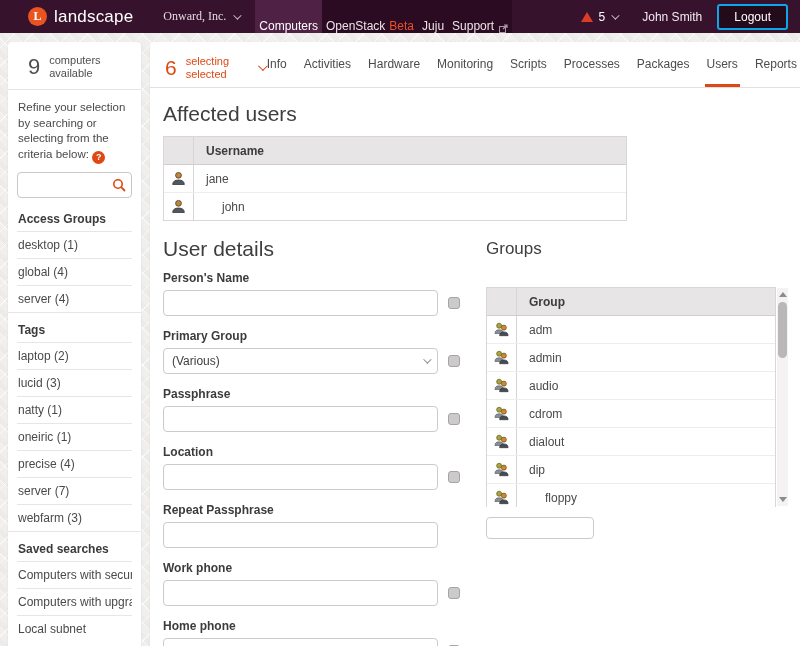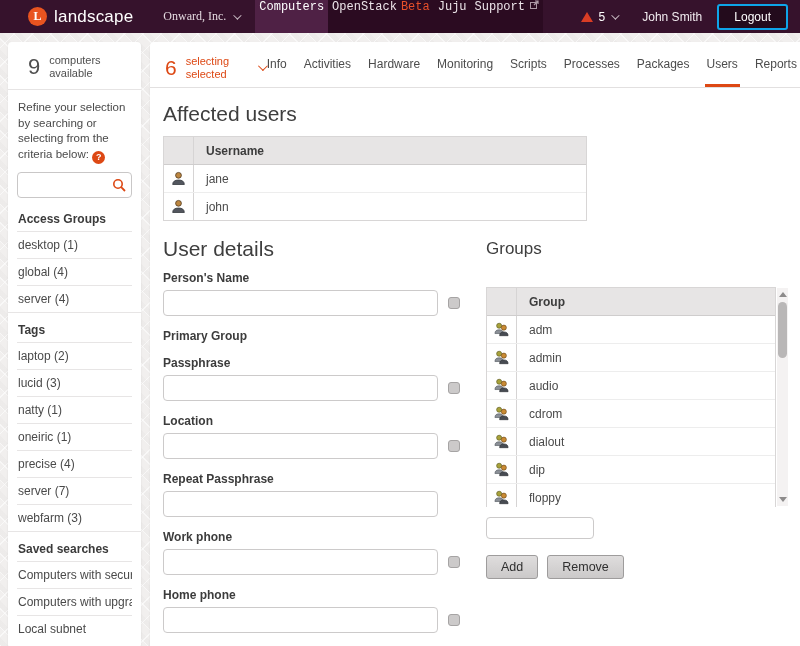--- a/index.html
+++ b/index.html
@@ -25,21 +25,21 @@
   .brand { display:flex; align-items:center; padding:0 14px 0 28px; }
   .logo-circle {
     width:19px; height:19px; border-radius:50%; background:#e95420;
     display:flex; align-items:center; justify-content:center;
     color:#fff; font-size:12px; font-weight:bold; margin-right:7px;
     font-family:"Liberation Serif", serif;
   }
   .brand-text { font-size:17px; font-weight:400; letter-spacing:0.2px; color:#ffffff; }
   .tb-account { display:flex; align-items:center; gap:7px; padding:0 16px; color:#e3d9df;font-family:Liberation Serif, serif; }
   .nav-strip { display:flex; align-items:stretch; background:#2b0b21; }
-  .nav-item { display:flex; align-items:flex-start; padding:0 4px; color:#ece4e9; cursor:default;font-family:Liberation Mono, monospace; }
+  .nav-item { display:flex; align-items:flex-end; padding:0 4px; color:#ece4e9; cursor:default; }
   .nav-item.active { background:#4f2145; color:#fff; }
   .nav-beta { color:#e8502a; margin-left:4px; }
   .ext-icon { margin-left:5px; opacity:0.8; }
   .tb-right { margin-left:auto; display:flex; align-items:center; gap:9px; padding-right:12px; }
   .alert-group { display:flex; align-items:center; gap:6px; margin-right:10px; }
   .warn-triangle {
     width:0; height:0; display:inline-block;
     border-left:6px solid transparent; border-right:6px solid transparent;
     border-bottom:10px solid #d93d25;
   }
@@ -92,27 +92,27 @@
   .sel-chev { margin-left:14px; }
   .tabs { margin-left:auto; display:flex; gap:13px; align-self:flex-end; }
   .tab { font-size:12px; color:#4c4c4c; padding:0 2px 13px 2px; cursor:pointer; border-bottom:3px solid transparent; }
   .tab.active { border-bottom-color:#dd4814; }
 
   .main-content { padding:0 0 0 13px; }
   .section-title { font-size:21px; color:#3e3e3e; font-weight:400; margin:14px 0 10px 0; }
 
   
   .data-table { border:1px solid #d8d6d6; background:#fff; font-size:12px; color:#4a4a4a; }
-  .users-table { width:424px; }
+  .users-table { width:464px; }
   .t-head { display:flex; background:#e7e5e5; border-bottom:1px solid #cfcdcd; }
   .t-head .t-name-cell { font-weight:bold; color:#3c3c3c; }
   .t-icon-cell { width:30px; min-height:27px; border-right:1px solid #d6d4d4; display:flex; align-items:center; justify-content:center; flex-shrink:0; }
   .t-name-cell { flex:1; padding:7px 12px 6px 12px; }
   .t-row { display:flex; border-bottom:1px solid #ededed; background:#fff; }
-  .t-row:last-child { border-bottom:none; }
+  .t-row:last-child { border-bottom:none;gap:16px; }
 
   
   .columns { display:flex; align-items:flex-start; margin-top:2px; }
   .col-left { width:297px; }
   .col-right { margin-left:26px; width:304px; }
 
   
   .field-block { margin-bottom:13px; }
   .field-label { font-size:12px; font-weight:bold; color:#3c3c3c; margin-bottom:5px; }
   .field-row { display:flex; align-items:center; }
@@ -293,20 +293,27 @@
             <div class="field-block">
               <div class="field-label">Person's Name</div>
               <div class="field-row">
                 <input class="text-input" type="text" value="" style="">
                 <span class="checkbox"></span>
               </div>
             </div>
 
             <div class="field-block">
               <div class="field-label">Primary Group</div>
+              <div class="field-row">
+                <div class="fake-select">
+                  <span class="sel-text">(Various)</span>
+                  <span class="chev gray"></span>
+                </div>
+                <span class="checkbox"></span>
+              </div>
             </div>
 
             <div class="field-block">
               <div class="field-label">Passphrase</div>
               <div class="field-row">
                 <input class="text-input" type="text" value="" style="">
                 <span class="checkbox"></span>
               </div>
             </div>
 
@@ -441,22 +448,18 @@
 
               <div class="g-scrollbar">
                 <span class="sb-arrow-up"></span>
                 <span class="sb-thumb"></span>
                 <span class="sb-arrow-down"></span>
               </div>
             </div>
 
             <input class="group-input" type="text" value="" style="">
 
-            <div class="btn-row">
-              <button class="gray-btn">Add</button>
-              <button class="gray-btn">Remove</button>
-            </div>
           </div>
         </div>
       </div>
     </div>
   </div>
 </div>
 
 </body></html>

